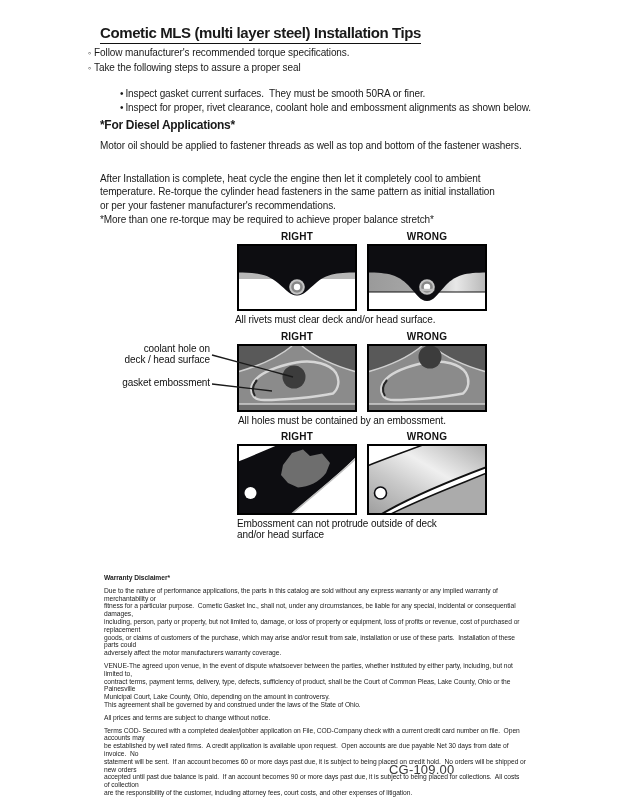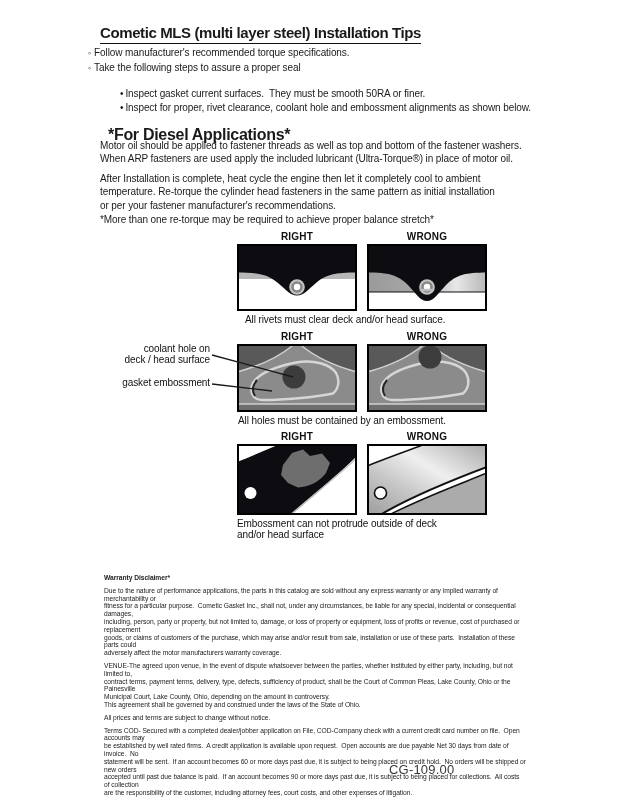--- a/index.html
+++ b/index.html
@@ -14,21 +14,21 @@
   .pre{white-space:pre-wrap;}
 
   .bullets{position:absolute;font-size:10px;line-height:13.6px;letter-spacing:-0.1px;}
   .l1{left:88px;top:46px;width:460px;}
   .l1 > div{padding-left:9px;text-indent:-9px;}
   .l1 > div::before{content:"\25E6";font-size:9px;margin-right:3px;}
   .l2{left:120px;top:87px;width:440px;}
   .l2 > div{padding-left:8px;text-indent:-8px;}
   .l2 > div::before{content:"\2022";margin-right:2px;}
 
-  .diesel-h{position:absolute;left:100px;top:118px;margin:8px;font-size:16px;font-weight:bold;letter-spacing:-0.3px;text-align:right;}
+  .diesel-h{position:absolute;left:100px;top:118px;margin:0;font-size:12px;font-weight:bold;letter-spacing:-0.3px;text-align:right;}
   .para{position:absolute;left:100px;width:450px;font-size:10px;line-height:13.4px;letter-spacing:-0.1px;}
   .p1{top:139px;}
   .p2{top:172px;}
   .p3{top:213px;}
 
   .diagrams{position:absolute;left:0;top:231px;width:618px;height:325px;}
   .dlbl{position:absolute;width:120px;text-align:center;font-size:10px;font-weight:bold;letter-spacing:0.2px;color:#111;}
   .dbox{position:absolute;width:120px;}
   .dbox svg{display:block;}
   .dcap{position:absolute;font-size:10px;letter-spacing:-0.1px;color:#111;}
@@ -55,21 +55,20 @@
       <div>Take the following steps to assure a proper seal</div>
     </div>
   <div class="bullets l2 lines">
       <div>Inspect gasket current surfaces.  They must be smooth 50RA or finer.</div>
       <div>Inspect for proper, rivet clearance, coolant hole and embossment alignments as shown below.</div>
     </div>
 
   <h2 class="diesel-h">*For Diesel Applications*</h2>
   <div class="para p1 lines">
       <div>Motor oil should be applied to fastener threads as well as top and bottom of the fastener washers.</div>
-      <div>When ARP fasteners are used apply the included lubricant (Ultra-Torque®) in place of motor oil.</div>
     </div>
   <div class="para p2 lines">
       <div>After Installation is complete, heat cycle the engine then let it completely cool to ambient</div>
       <div>temperature. Re-torque the cylinder head fasteners in the same pattern as initial installation</div>
       <div>or per your fastener manufacturer's recommendations.</div>
     </div>
   <div class="para p3 pre">*More than one re-torque may be required to achieve proper balance stretch*</div>
 
   <div class="diagrams">
 
@@ -101,21 +100,21 @@
         <rect x="2" y="27" width="116" height="21" fill="url(#r1wg)"></rect>
         <line x1="2" y1="48" x2="118" y2="48" stroke="#111111" stroke-width="1.2"></line>
         <path d="M0,0 H120 V28.5 C98,28.5 89,31 79,41 C70,50.5 67,57 60,57 C53,57 50,50.5 41,41 C31,31 22,28.5 0,28.5 Z" fill="#0d0d11"></path>
         <circle cx="60" cy="43" r="7.8" fill="#c4c4c4"></circle>
         <circle cx="60" cy="43" r="5.8" fill="#878787"></circle>
         <circle cx="60" cy="43" r="3.2" fill="#ffffff"></circle>
         <line x1="52.8" y1="46" x2="67.2" y2="46" stroke="#bdbdbd" stroke-width="2.4"></line>
         <rect x="1" y="1" width="118" height="65" fill="none" stroke="#000000" stroke-width="2"></rect>
       </svg>
     </div>
-    <div class="dcap pre" style="left:245px;top:83px;">All rivets must clear deck and/or head surface.</div>
+    <div class="dcap pre" style="left:235px;top:83px;">All rivets must clear deck and/or head surface.</div>
 
     <div class="dlbl" style="left:237px;top:100px;">RIGHT</div>
     <div class="dlbl" style="left:367px;top:100px;">WRONG</div>
 
     <div class="dbox" style="left:237px;top:113px;">
       <svg width="120" height="68" viewBox="0 0 120 68">
         <rect x="0" y="0" width="120" height="68" fill="#8b8b8b"></rect>
         <path d="M2,2 H55 C44,11 25,21 2,27.5 Z" fill="#595959"></path>
         <path d="M55,2 C44,11 25,21 2,27.5" stroke="#d0d0d0" stroke-width="1.6" fill="none"></path>
         <path d="M118,2 H65 C76,11 95,21 118,27.5 Z" fill="#595959"></path>

